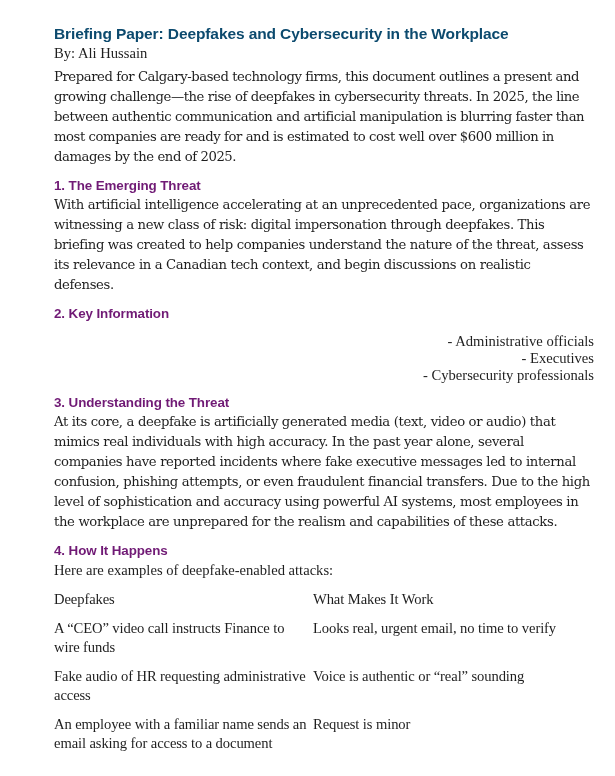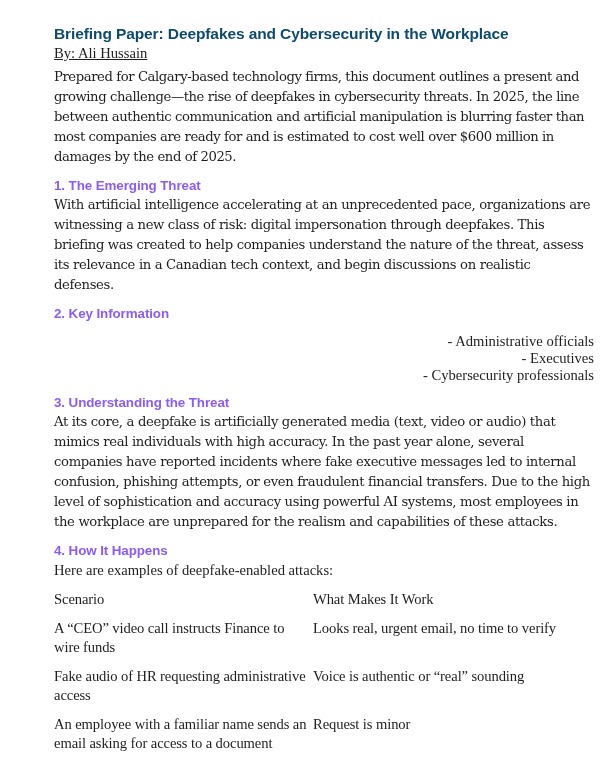--- a/index.html
+++ b/index.html
@@ -33,35 +33,34 @@
       letter-spacing: -0.1px;
       margin: 0;
       white-space: nowrap;
     }
     .byline {
       font-family: "Liberation Serif", "DejaVu Serif", serif;
       font-size: 14.6px;
       line-height: 19px;
       margin: 0;
       letter-spacing: 0;
-      text-decoration: underline;
     }
     .para {
       margin: 0;
     }
     .intro {
       margin-top: 4px;
       letter-spacing: -0.42px;
     }
     .section-heading {
       font-family: "Liberation Sans", "DejaVu Sans", sans-serif;
       font-weight: bold;
       font-size: 13.4px;
       line-height: 18px;
-      color: #8b5cf6;
+      color: #701a75;
       margin: 0;
       letter-spacing: -0.1px;
     }
     .sec1 { margin-top: 10px; }
     .sec2 { margin-top: 10px; }
     .sec3 { margin-top: 10px; }
     .sec4 { margin-top: 10px; }
     .narrow {
       font-family: "Liberation Serif", "DejaVu Serif", serif;
       font-size: 14.6px;
@@ -126,21 +125,21 @@
     <h2 class="section-heading sec3">3. Understanding the Threat</h2>
     <p class="para">At its core, a deepfake is artificially generated media (text, video or audio) that mimics real individuals with high accuracy. In the past year alone, several companies have reported incidents where fake executive messages led to internal confusion, phishing attempts, or even fraudulent financial transfers. Due to the high level of sophistication and accuracy using powerful AI systems, most employees in the workplace are unprepared for the realism and capabilities of these attacks.</p>
   </section>
 
   <section>
     <h2 class="section-heading sec4">4. How It Happens</h2>
     <p class="para narrow">Here are examples of deepfake-enabled attacks:</p>
     <table class="attack-table">
       <tbody>
           <tr class="header-row">
-        <th class="col1">Scenario</th>
+        <th class="col1">Deepfakes</th>
         <th class="col2">What Makes It Work</th>
       </tr>
       <tr class="data-row">
         <td class="col1">A “CEO” video call instructs Finance to wire funds</td>
         <td class="col2">Looks real, urgent email, no time to verify</td>
       </tr>
       <tr class="data-row">
         <td class="col1">Fake audio of HR requesting administrative access</td>
         <td class="col2">Voice is authentic or “real” sounding</td>
       </tr>

